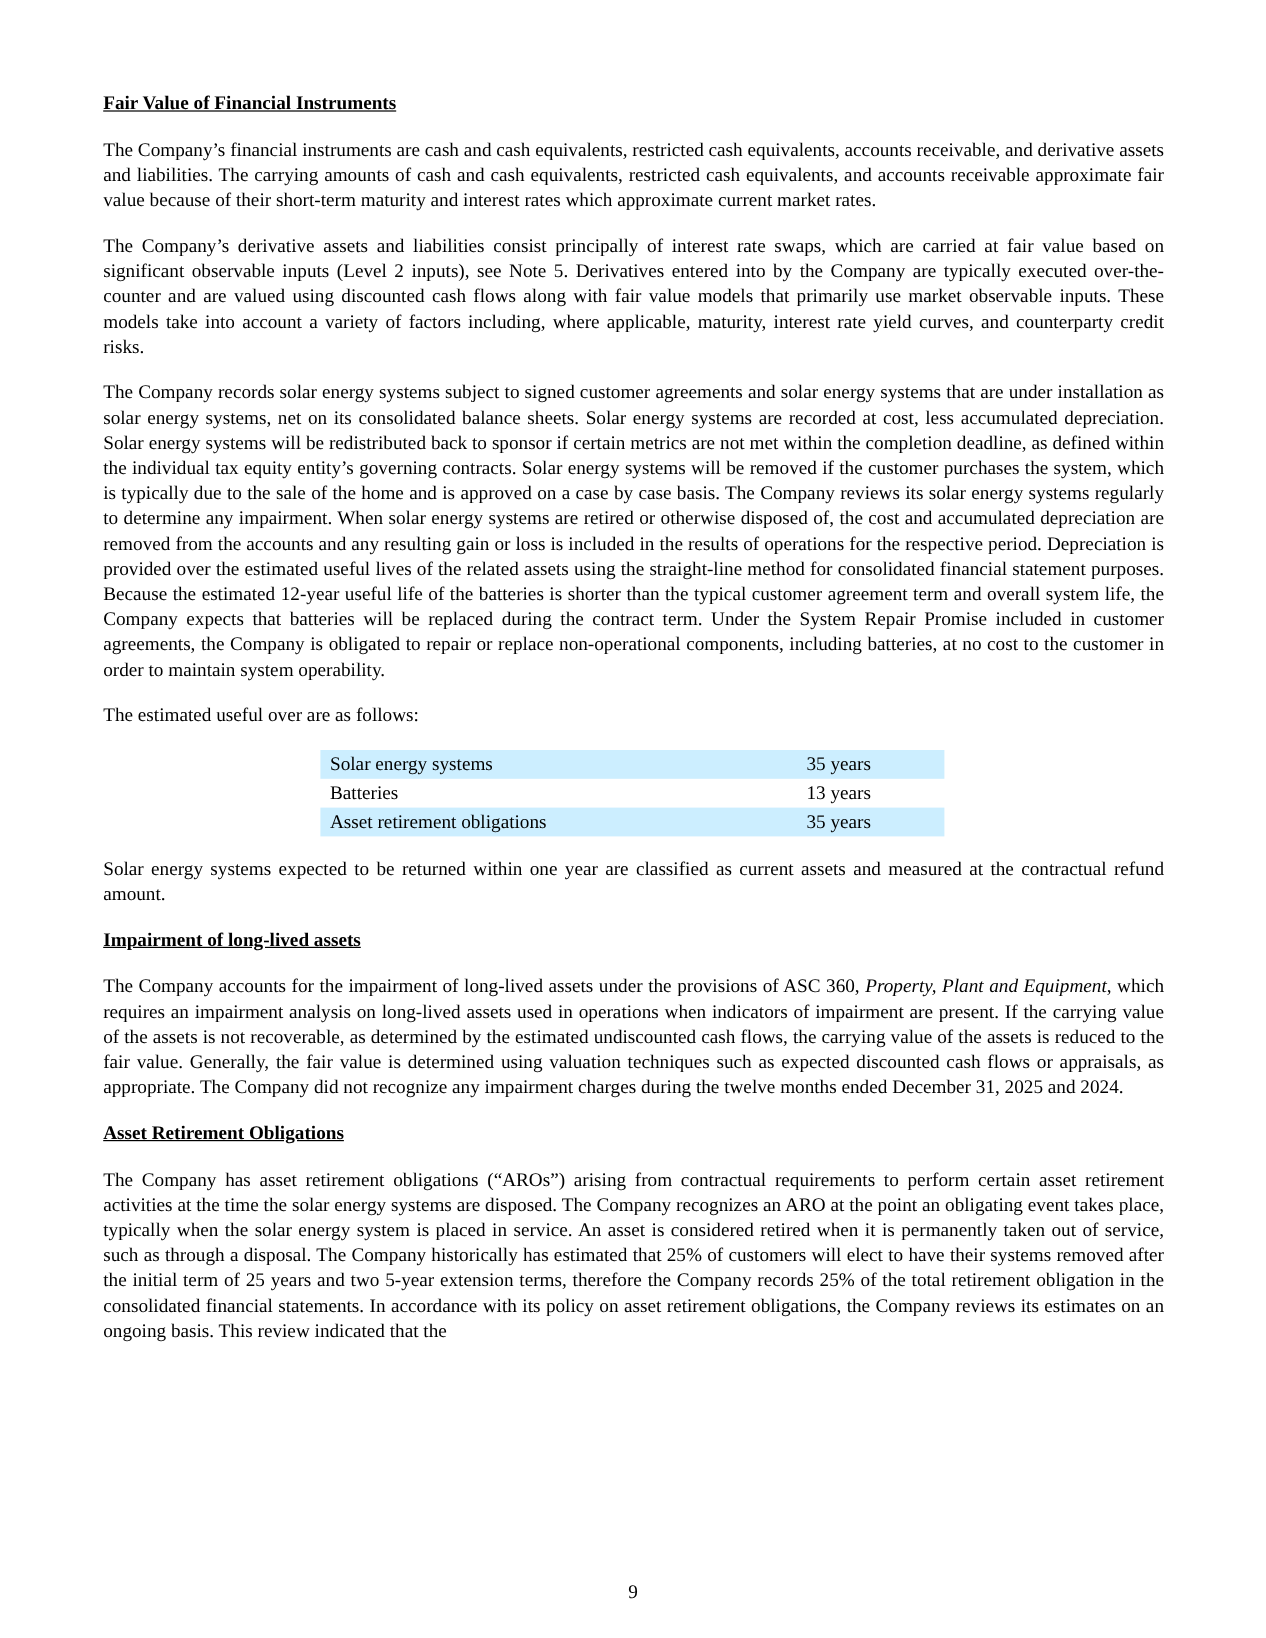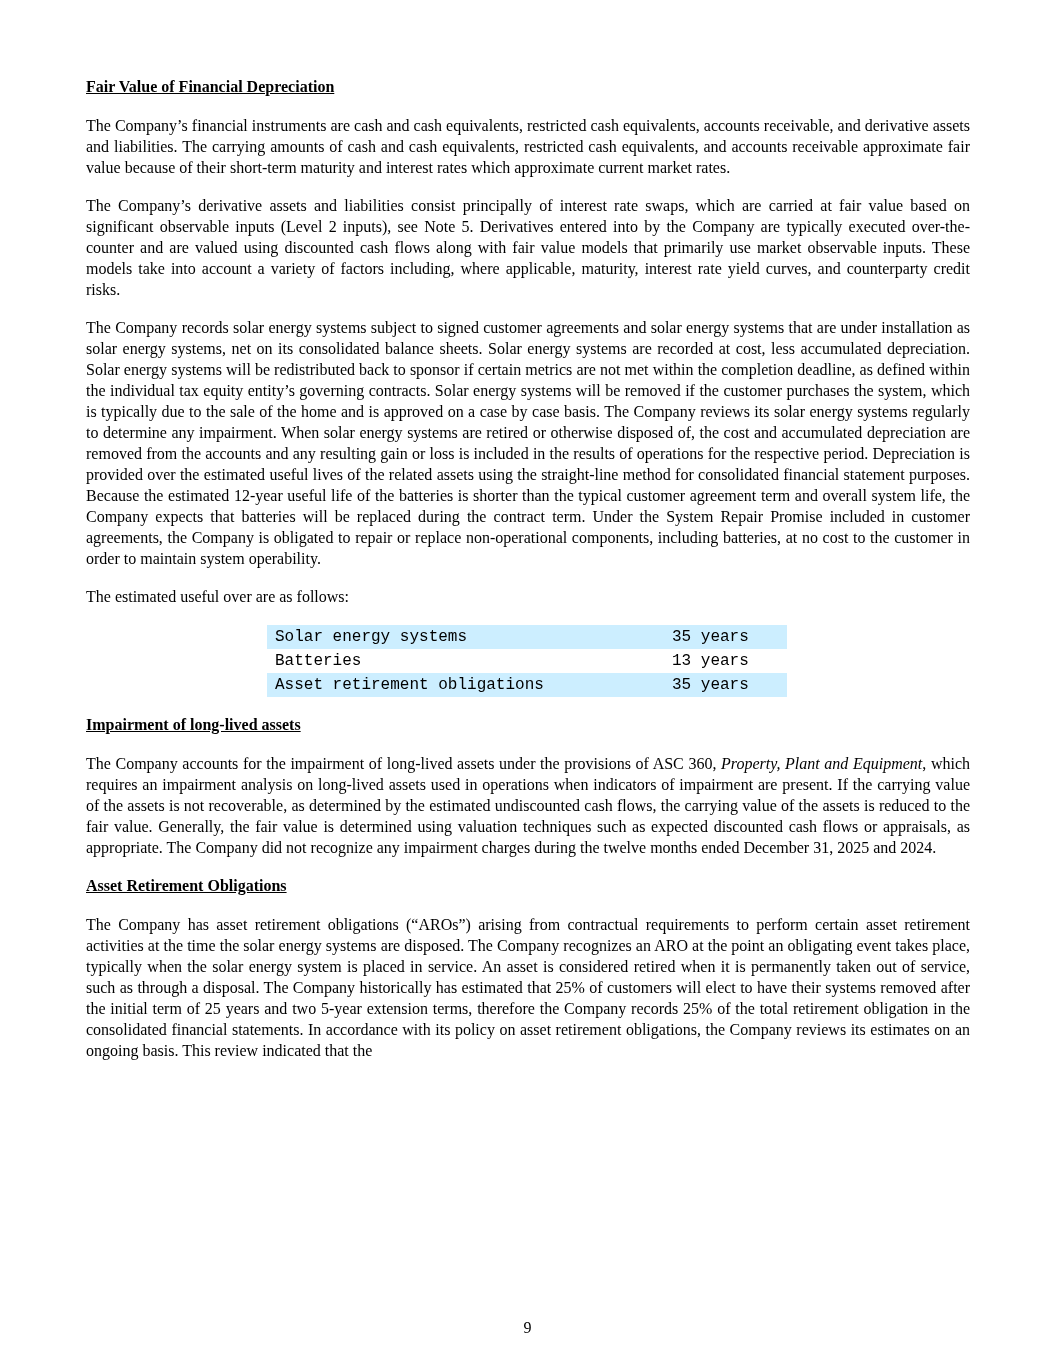--- a/index.html
+++ b/index.html
@@ -27,21 +27,20 @@
   h3.first { margin-top: 0; }
   p {
     text-align: justify;
     margin-top: 17px;
   }
   h3 + p { margin-top: 18px; }
   p em { }
   .table-wrap {
     width: 520px;
     margin: 18px 0 9px 181px;
-    font-family: Liberation Mono, monospace;
   }
   table.useful-lives {
     width: 100%;
     border-collapse: collapse;
   }
   table.useful-lives td {
     font-size: 16px;
     line-height: 21px;
     padding: 2px 4px 1px 8px;
     vertical-align: top;
@@ -56,21 +55,21 @@
     text-align: center;
     font-size: 16px;
   }
 </style>
 </head>
 <body>
 
 <div class="page">
 
   <section>
-    <h3 class="first">Fair Value of Financial Depreciation</h3>
+    <h3 class="first">Fair Value of Financial Instruments</h3>
     <p>The Company’s financial instruments are cash and cash equivalents, restricted cash equivalents, accounts receivable, and derivative assets and liabilities. The carrying amounts of cash and cash equivalents, restricted cash equivalents, and accounts receivable approximate fair value because of their short-term maturity and interest rates which approximate current market rates.</p>
     <p>The Company’s derivative assets and liabilities consist principally of interest rate swaps, which are carried at fair value based on significant observable inputs (Level 2 inputs), see Note 5. Derivatives entered into by the Company are typically executed over-the-counter and are valued using discounted cash flows along with fair value models that primarily use market observable inputs. These models take into account a variety of factors including, where applicable, maturity, interest rate yield curves, and counterparty credit risks.</p>
   </section>
 
   <section>
     <p>The Company records solar energy systems subject to signed customer agreements and solar energy systems that are under installation as solar energy systems, net on its consolidated balance sheets. Solar energy systems are recorded at cost, less accumulated depreciation. Solar energy systems will be redistributed back to sponsor if certain metrics are not met within the completion deadline, as defined within the individual tax equity entity’s governing contracts. Solar energy systems will be removed if the customer purchases the system, which is typically due to the sale of the home and is approved on a case by case basis. The Company reviews its solar energy systems regularly to determine any impairment. When solar energy systems are retired or otherwise disposed of, the cost and accumulated depreciation are removed from the accounts and any resulting gain or loss is included in the results of operations for the respective period. Depreciation is provided over the estimated useful lives of the related assets using the straight-line method for consolidated financial statement purposes. Because the estimated 12-year useful life of the batteries is shorter than the typical customer agreement term and overall system life, the Company expects that batteries will be replaced during the contract term. Under the System Repair Promise included in customer agreements, the Company is obligated to repair or replace non-operational components, including batteries, at no cost to the customer in order to maintain system operability.</p>
     <p>The estimated useful over are as follows:</p>
 
     <div class="table-wrap">
       <table class="useful-lives">
@@ -86,20 +85,21 @@
           <tr class="hl">
             <td class="item">Asset retirement obligations</td>
             <td class="val">35 years</td>
           </tr>
         </tbody>
       </table>
     </div>
   </section>
 
   <section>
+    <p>Solar energy systems expected to be returned within one year are classified as current assets and measured at the contractual refund amount.</p>
   </section>
 
   <section>
     <h3>Impairment of long-lived assets</h3>
     <p><span>The Company accounts for the impairment of long-lived assets under the provisions of ASC 360, </span><em>Property, Plant and Equipment</em><span>, which requires an impairment analysis on long-lived assets used in operations when indicators of impairment are present. If the carrying value of the assets is not recoverable, as determined by the estimated undiscounted cash flows, the carrying value of the assets is reduced to the fair value. Generally, the fair value is determined using valuation techniques such as expected discounted cash flows or appraisals, as appropriate. The Company did not recognize any impairment charges during the twelve months ended December 31, 2025 and 2024.</span></p>
   </section>
 
   <section>
     <h3>Asset Retirement Obligations</h3>
     <p>The Company has asset retirement obligations (“AROs”) arising from contractual requirements to perform certain asset retirement activities at the time the solar energy systems are disposed. The Company recognizes an ARO at the point an obligating event takes place, typically when the solar energy system is placed in service. An asset is considered retired when it is permanently taken out of service, such as through a disposal. The Company historically has estimated that 25% of customers will elect to have their systems removed after the initial term of 25 years and two 5-year extension terms, therefore the Company records 25% of the total retirement obligation in the consolidated financial statements. In accordance with its policy on asset retirement obligations, the Company reviews its estimates on an ongoing basis. This review indicated that the</p>

